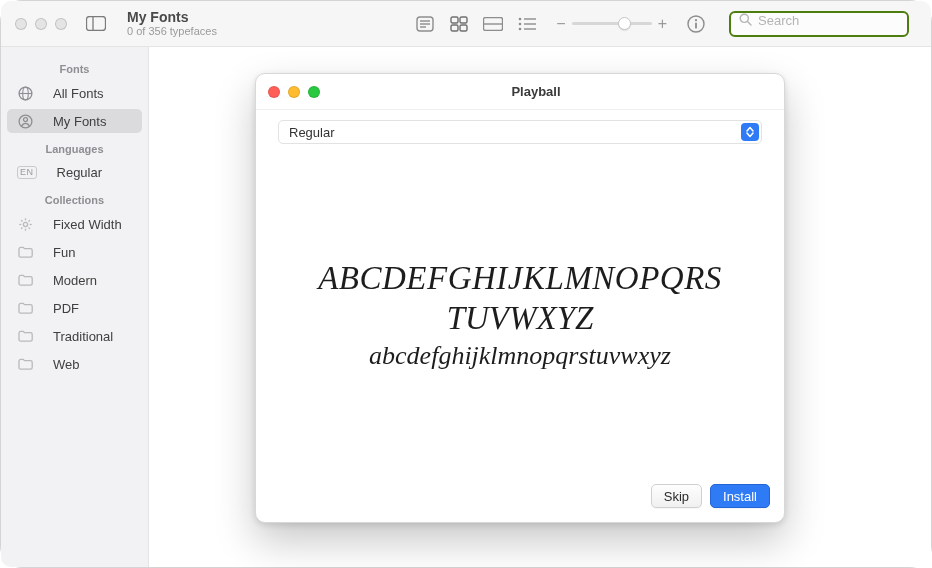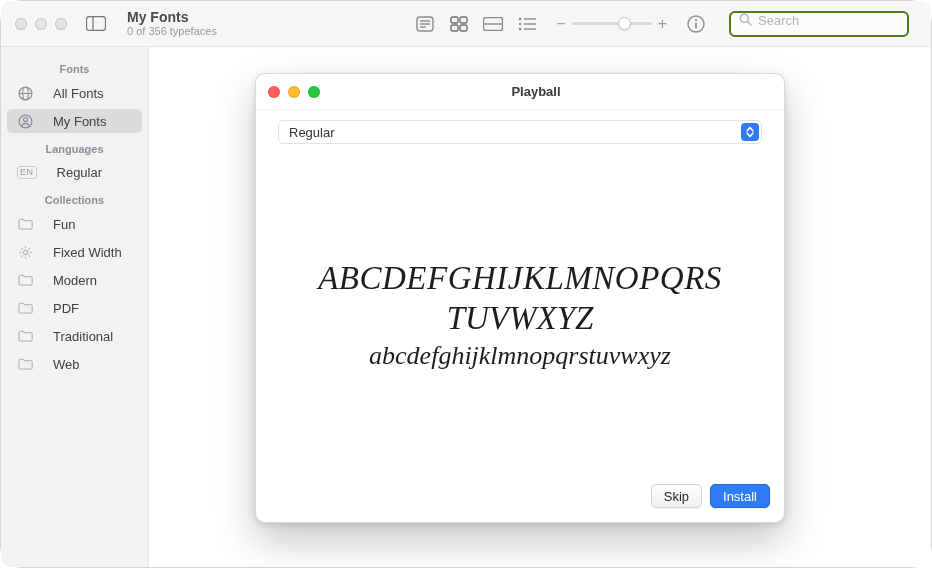--- a/index.html
+++ b/index.html
@@ -166,28 +166,20 @@
 
       <div class="sb-head">Languages</div>
       <div class="sb-item">
         <span class="sb-lang-badge">EN</span>
         <span>Regular</span>
       </div>
 
       <div class="sb-head">Collections</div>
       <div class="sb-item">
         <span class="ic">
-            <svg width="15" height="12" viewBox="0 0 15 12">
-              <path d="M1 3.2c0-1 .8-1.8 1.6-1.8h2.6l1.3 1.3h6.1c.9 0 1.6.8 1.6 1.8v4.9c0 1-.7 1.8-1.6 1.8H2.6C1.8 11.2 1 10.4 1 9.4V3.2z" fill="none" stroke="#b9b9bd" stroke-width="1.3"></path>
-            </svg>
-          </span>
-        <span>Fun</span>
-      </div>
-      <div class="sb-item">
-        <span class="ic">
             <svg width="15" height="15" viewBox="0 0 15 15">
               <circle cx="7.5" cy="7.5" r="2.1" fill="none" stroke="#b9b9bd" stroke-width="1.3"></circle>
               <g stroke="#b9b9bd" stroke-width="1.3">
                 <line x1="7.5" y1="1.3" x2="7.5" y2="3.3"></line>
                 <line x1="7.5" y1="11.7" x2="7.5" y2="13.7"></line>
                 <line x1="1.3" y1="7.5" x2="3.3" y2="7.5"></line>
                 <line x1="11.7" y1="7.5" x2="13.7" y2="7.5"></line>
                 <line x1="3.1" y1="3.1" x2="4.5" y2="4.5"></line>
                 <line x1="10.5" y1="10.5" x2="11.9" y2="11.9"></line>
                 <line x1="3.1" y1="11.9" x2="4.5" y2="10.5"></line>
@@ -196,20 +188,28 @@
             </svg>
           </span>
         <span>Fixed Width</span>
       </div>
       <div class="sb-item">
         <span class="ic">
             <svg width="15" height="12" viewBox="0 0 15 12">
               <path d="M1 3.2c0-1 .8-1.8 1.6-1.8h2.6l1.3 1.3h6.1c.9 0 1.6.8 1.6 1.8v4.9c0 1-.7 1.8-1.6 1.8H2.6C1.8 11.2 1 10.4 1 9.4V3.2z" fill="none" stroke="#b9b9bd" stroke-width="1.3"></path>
             </svg>
           </span>
+        <span>Fun</span>
+      </div>
+      <div class="sb-item">
+        <span class="ic">
+            <svg width="15" height="12" viewBox="0 0 15 12">
+              <path d="M1 3.2c0-1 .8-1.8 1.6-1.8h2.6l1.3 1.3h6.1c.9 0 1.6.8 1.6 1.8v4.9c0 1-.7 1.8-1.6 1.8H2.6C1.8 11.2 1 10.4 1 9.4V3.2z" fill="none" stroke="#b9b9bd" stroke-width="1.3"></path>
+            </svg>
+          </span>
         <span>Modern</span>
       </div>
       <div class="sb-item">
         <span class="ic">
             <svg width="15" height="12" viewBox="0 0 15 12">
               <path d="M1 3.2c0-1 .8-1.8 1.6-1.8h2.6l1.3 1.3h6.1c.9 0 1.6.8 1.6 1.8v4.9c0 1-.7 1.8-1.6 1.8H2.6C1.8 11.2 1 10.4 1 9.4V3.2z" fill="none" stroke="#b9b9bd" stroke-width="1.3"></path>
             </svg>
           </span>
         <span>PDF</span>
       </div>

